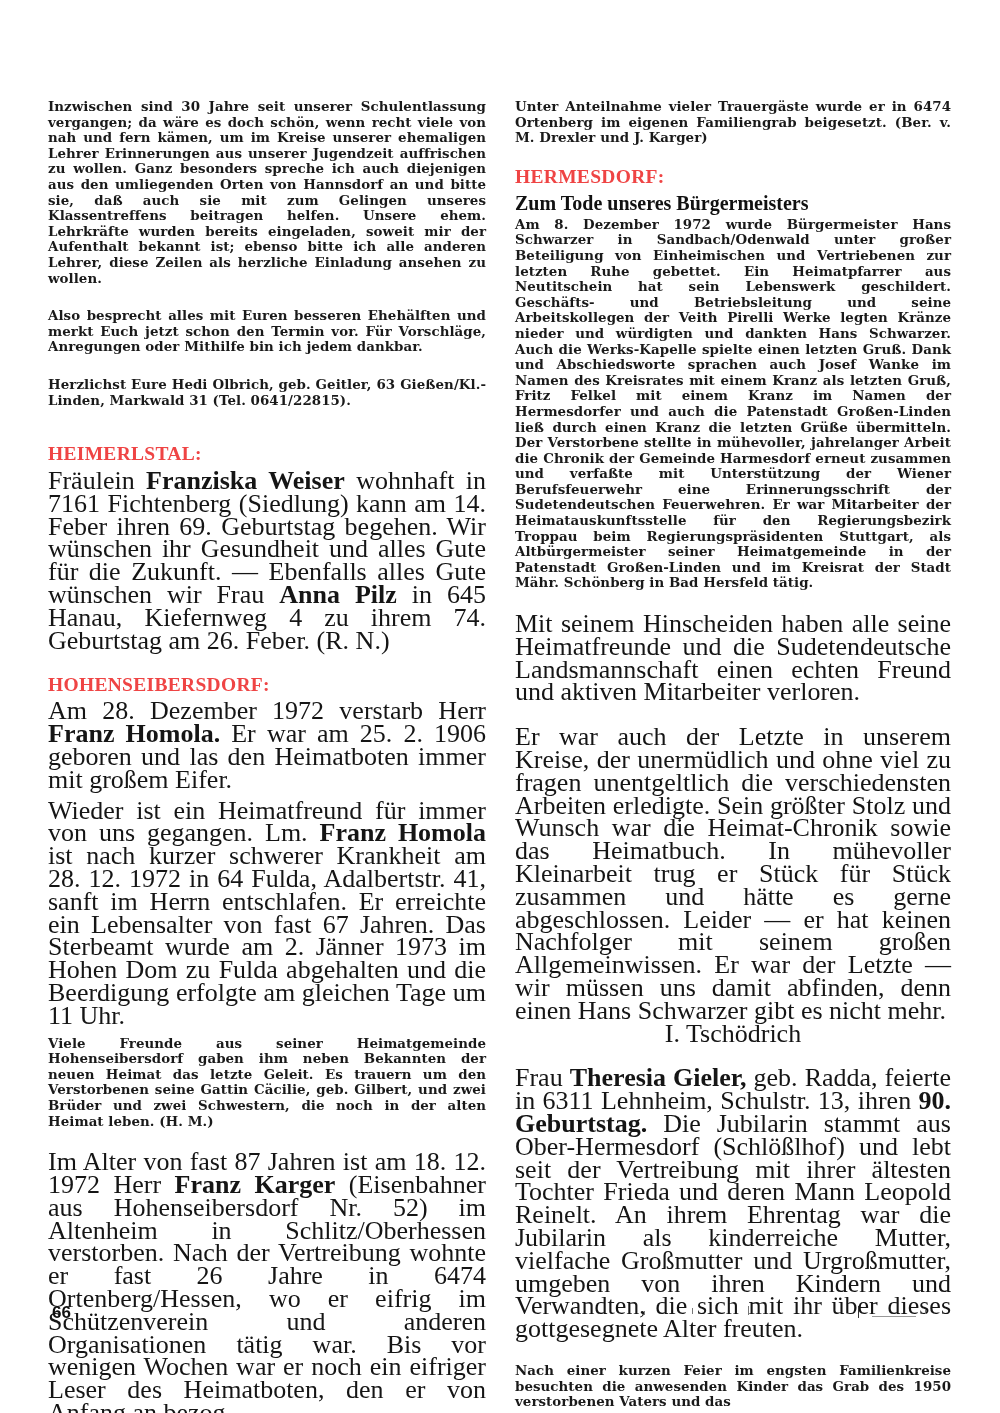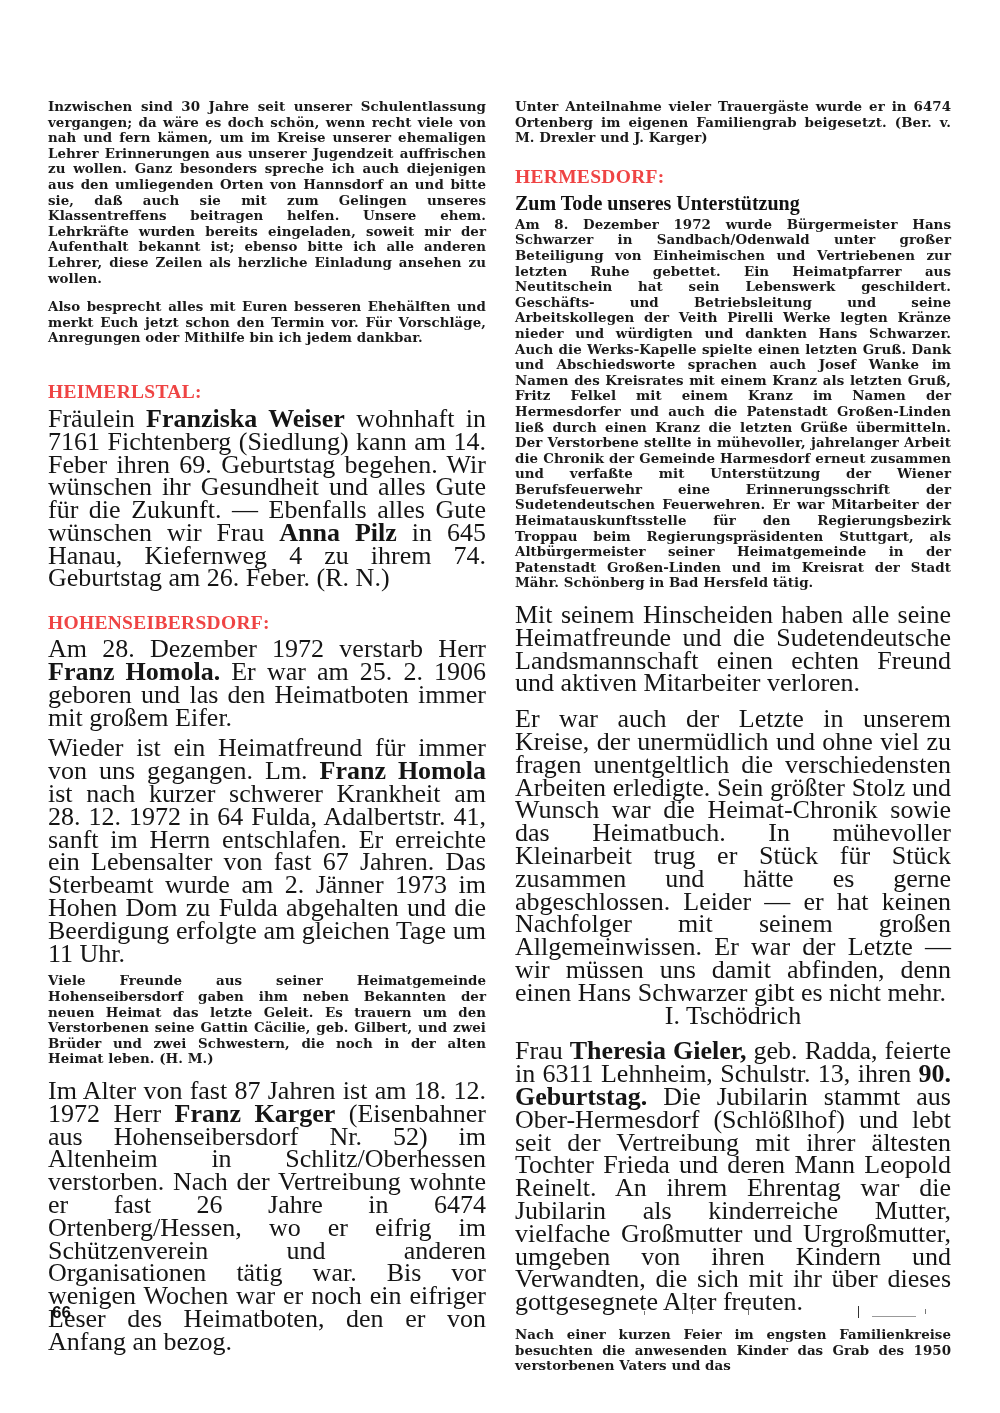--- a/index.html
+++ b/index.html
@@ -11,21 +11,21 @@
   p { margin: 0; text-align: justify; hyphens: manual; }
   .small {
     font-family: "DejaVu Serif", serif;
     font-size: 13.4px; line-height: 15.6px; letter-spacing: 0.05px;
     font-weight: 600; color: #1a1a1a;
   }
   .large {
     font-family: "Liberation Serif", serif;
     font-size: 26px; line-height: 22.8px; color: #151515;
   }
-  .gap-s { margin-top: 13px; }
+  .gap-s { margin-top: 22px; }
   .gap-m { margin-top: 8px; }
   h2.section {
     font-family: "Liberation Serif", serif; font-weight: 700;
     font-size: 19.5px; letter-spacing: 0.3px; margin: 0; line-height: 24px; color: #ef4444;
   }
   h3.subhead {
     font-family: "Liberation Serif", serif; font-weight: 700;
     font-size: 20px; margin: 0; line-height: 24px; color: #111;
   }
   b { font-weight: 700; }
@@ -38,36 +38,37 @@
   .speck { position: absolute; width: 1px; background: #777; }
 </style>
 </head>
 <body>
 
 <div class="page">
 
   <div class="col col-left">
     <p class="small">Inzwischen sind 30 Jahre seit unserer Schulentlassung vergangen; da wäre es doch schön, wenn recht viele von nah und fern kämen, um im Kreise unserer ehemaligen Lehrer Erinnerungen aus unserer Jugendzeit auffrischen zu wollen. Ganz besonders spreche ich auch diejenigen aus den umliegenden Orten von Hannsdorf an und bitte sie, daß auch sie mit zum Gelingen unseres Klassentreffens beitragen helfen. Unsere ehem. Lehrkräfte wurden bereits eingeladen, soweit mir der Aufenthalt bekannt ist; ebenso bitte ich alle anderen Lehrer, diese Zeilen als herzliche Einladung ansehen zu wollen.</p>
     <p class="small gap-s">Also besprecht alles mit Euren besseren Ehehälften und merkt Euch jetzt schon den Termin vor. Für Vorschläge, Anregungen oder Mithilfe bin ich jedem dankbar.</p>
+    <p class="small gap-s"><span>Herzlichst Eure </span><b>Hedi Olbrich,</b><span> geb. Geitler, 63 Gießen/Kl.-Linden, Markwald 31 (Tel. 0641/22815).</span></p>
 
     <h2 class="section" style="margin-top:34px;">HEIMERLSTAL:</h2>
     <p class="large" style="margin-top:4px;"><span>Fräulein </span><b>Franziska Weiser</b><span> wohnhaft in 7161 Fichtenberg (Siedlung) kann am 14. Feber ihren 69. Geburtstag begehen. Wir wünschen ihr Gesundheit und alles Gute für die Zukunft. — Ebenfalls alles Gute wünschen wir Frau </span><b>Anna Pilz</b><span> in 645 Hanau, Kiefernweg 4 zu ihrem 74. Geburtstag am 26. Feber. (R. N.)</span></p>
 
     <h2 class="section" style="margin-top:21px;">HOHENSEIBERSDORF:</h2>
     <p class="large" style="margin-top:3px;"><span>Am 28. Dezember 1972 verstarb Herr </span><b>Franz Homola.</b><span> Er war am 25. 2. 1906 geboren und las den Heimatboten immer mit großem Eifer.</span></p>
     <p class="large gap-m"><span>Wieder ist ein Heimatfreund für immer von uns gegangen. Lm. </span><b>Franz Homola</b><span> ist nach kurzer schwerer Krankheit am 28. 12. 1972 in 64 Fulda, Adalbertstr. 41, sanft im Herrn entschlafen. Er erreichte ein Lebensalter von fast 67 Jahren. Das Sterbeamt wurde am 2. Jänner 1973 im Hohen Dom zu Fulda abgehalten und die Beerdigung erfolgte am gleichen Tage um 11 Uhr.</span></p>
     <p class="small gap-m">Viele Freunde aus seiner Heimatgemeinde Hohenseibersdorf gaben ihm neben Bekannten der neuen Heimat das letzte Geleit. Es trauern um den Verstorbenen seine Gattin Cäcilie, geb. Gilbert, und zwei Brüder und zwei Schwestern, die noch in der alten Heimat leben. (H. M.)</p>
     <p class="large gap-s"><span>Im Alter von fast 87 Jahren ist am 18. 12. 1972 Herr </span><b>Franz Karger</b><span> (Eisenbahner aus Hohenseibersdorf Nr. 52) im Altenheim in Schlitz/Oberhessen verstorben. Nach der Vertreibung wohnte er fast 26 Jahre in 6474 Ortenberg/Hessen, wo er eifrig im Schützenverein und anderen Organisationen tätig war. Bis vor wenigen Wochen war er noch ein eifriger Leser des Heimatboten, den er von Anfang an bezog.</span></p>
   </div>
 
   <div class="col col-right">
     <p class="small">Unter Anteilnahme vieler Trauergäste wurde er in 6474 Ortenberg im eigenen Familiengrab beigesetzt. (Ber. v. M. Drexler und J. Karger)</p>
 
     <h2 class="section" style="margin-top:19px;">HERMESDORF:</h2>
-    <h3 class="subhead" style="margin-top:2px;">Zum Tode unseres Unterstützung</h3>
+    <h3 class="subhead" style="margin-top:2px;">Zum Tode unseres Bürgermeisters</h3>
     <p class="small" style="margin-top:2px;">Am 8. Dezember 1972 wurde Bürgermeister Hans Schwarzer in Sandbach/Odenwald unter großer Beteiligung von Einheimischen und Vertriebenen zur letzten Ruhe gebettet. Ein Heimatpfarrer aus Neutitschein hat sein Lebenswerk geschildert. Geschäfts- und Betriebsleitung und seine Arbeitskollegen der Veith Pirelli Werke legten Kränze nieder und würdigten und dankten Hans Schwarzer. Auch die Werks-Kapelle spielte einen letzten Gruß. Dank und Abschiedsworte sprachen auch Josef Wanke im Namen des Kreisrates mit einem Kranz als letzten Gruß, Fritz Felkel mit einem Kranz im Namen der Hermesdorfer und auch die Patenstadt Großen-Linden ließ durch einen Kranz die letzten Grüße übermitteln. Der Verstorbene stellte in mühevoller, jahrelanger Arbeit die Chronik der Gemeinde Harmesdorf erneut zusammen und verfaßte mit Unterstützung der Wiener Berufsfeuerwehr eine Erinnerungsschrift der Sudetendeutschen Feuerwehren. Er war Mitarbeiter der Heimatauskunftsstelle für den Regierungsbezirk Troppau beim Regierungspräsidenten Stuttgart, als Altbürgermeister seiner Heimatgemeinde in der Patenstadt Großen-Linden und im Kreisrat der Stadt Mähr. Schönberg in Bad Hersfeld tätig.</p>
     <p class="large gap-s">Mit seinem Hinscheiden haben alle seine Heimatfreunde und die Sudetendeutsche Landsmannschaft einen echten Freund und aktiven Mitarbeiter verloren.</p>
     <p class="large gap-s">Er war auch der Letzte in unserem Kreise, der unermüdlich und ohne viel zu fragen unentgeltlich die verschiedensten Arbeiten erledigte. Sein größter Stolz und Wunsch war die Heimat-Chronik sowie das Heimatbuch. In mühevoller Kleinarbeit trug er Stück für Stück zusammen und hätte es gerne abgeschlossen. Leider — er hat keinen Nachfolger mit seinem großen Allgemeinwissen. Er war der Letzte — wir müssen uns damit abfinden, denn einen Hans Schwarzer gibt es nicht mehr.</p>
     <p class="large sig">I. Tschödrich</p>
     <p class="large gap-s"><span>Frau </span><b>Theresia Gieler,</b><span> geb. Radda, feierte in 6311 Lehnheim, Schulstr. 13, ihren </span><b>90. Geburtstag.</b><span> Die Jubilarin stammt aus Ober-Hermesdorf (Schlößlhof) und lebt seit der Vertreibung mit ihrer ältesten Tochter Frieda und deren Mann Leopold Reinelt. An ihrem Ehrentag war die Jubilarin als kinderreiche Mutter, vielfache Großmutter und Urgroßmutter, umgeben von ihren Kindern und Verwandten, die sich mit ihr über dieses gottgesegnete Alter freuten.</span></p>
     <p class="small gap-s">Nach einer kurzen Feier im engsten Familienkreise besuchten die anwesenden Kinder das Grab des 1950 verstorbenen Vaters und das</p>
   </div>
 
   <div class="pageno">66</div>
 

